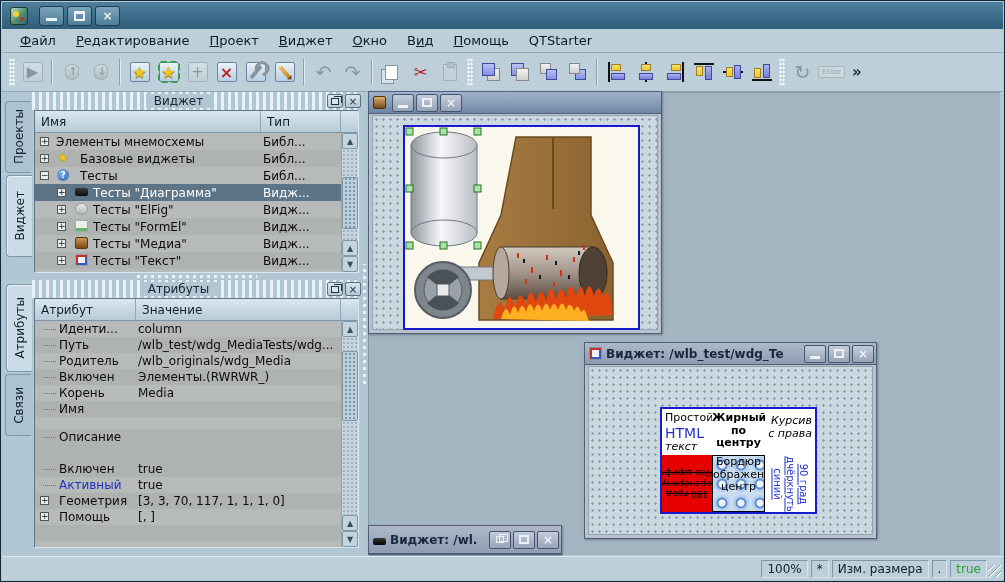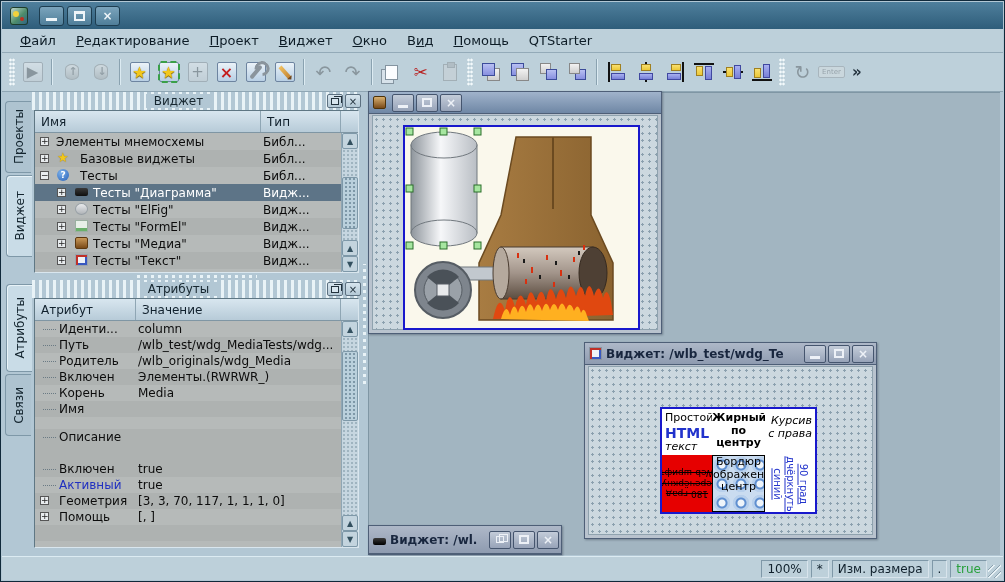--- a/index.html
+++ b/index.html
@@ -144,21 +144,21 @@
   .wi-diagram{background:linear-gradient(#3a3a3a,#000);height:7px;margin-top:3px;border-radius:2px;}
   .win-content{position:absolute;left:3px;right:3px;top:23px;bottom:3px;background:#ccd8df;
     background-image:radial-gradient(#8ba0ae 1px,transparent 1.2px);background-size:7px 7px;border:1px solid #8fa2ae;}
   .canvas{position:absolute;border:2px solid #1818cc;background:#faf8ec;}
 
   
   .txtw{position:absolute;left:71px;top:40px;width:157px;height:107px;border:2px solid #1818cc;background:#fff;
     display:grid;grid-template-columns:50px 53px 50px;grid-template-rows:46px 57px;}
   .txtw .cell{position:relative;overflow:hidden;font-size:11px;color:#000;line-height:1.15;}
   .c-html .l1{display:block;padding:3px 0 0 3px;text-align:right;}
-  .c-html .l2{display:block;padding-left:3px;font-weight:bold;font-size:14px;color:#2233cc;}
+  .c-html .l2{display:block;padding-left:3px;font-weight:normal;font-size:14px;color:#2233cc;}
   .c-html .l3{display:block;padding-left:3px;font-style:italic;}
   .c-bold{font-weight:bold;font-size:12px;text-align:center;padding-top:3px;}
   .c-italic{font-style:italic;text-align:right;padding:6px 3px 0 0;}
   .c-red{background:#e60000;}
   .rot180{position:absolute;inset:0;display:flex;flex-direction:column;align-items:center;justify-content:center;
     transform:rotate(180deg);font-size:9px;}
   .rot180 span{text-decoration:line-through;white-space:nowrap;}
   .c-border{border:1px solid #000;text-align:center;
     background-color:#cadcf0;
     background-image:radial-gradient(circle at 9px 9px,#eef4fa 3px,#5f8fd0 4px 5px,#b8d0ec 6px 8px,transparent 8.5px);

